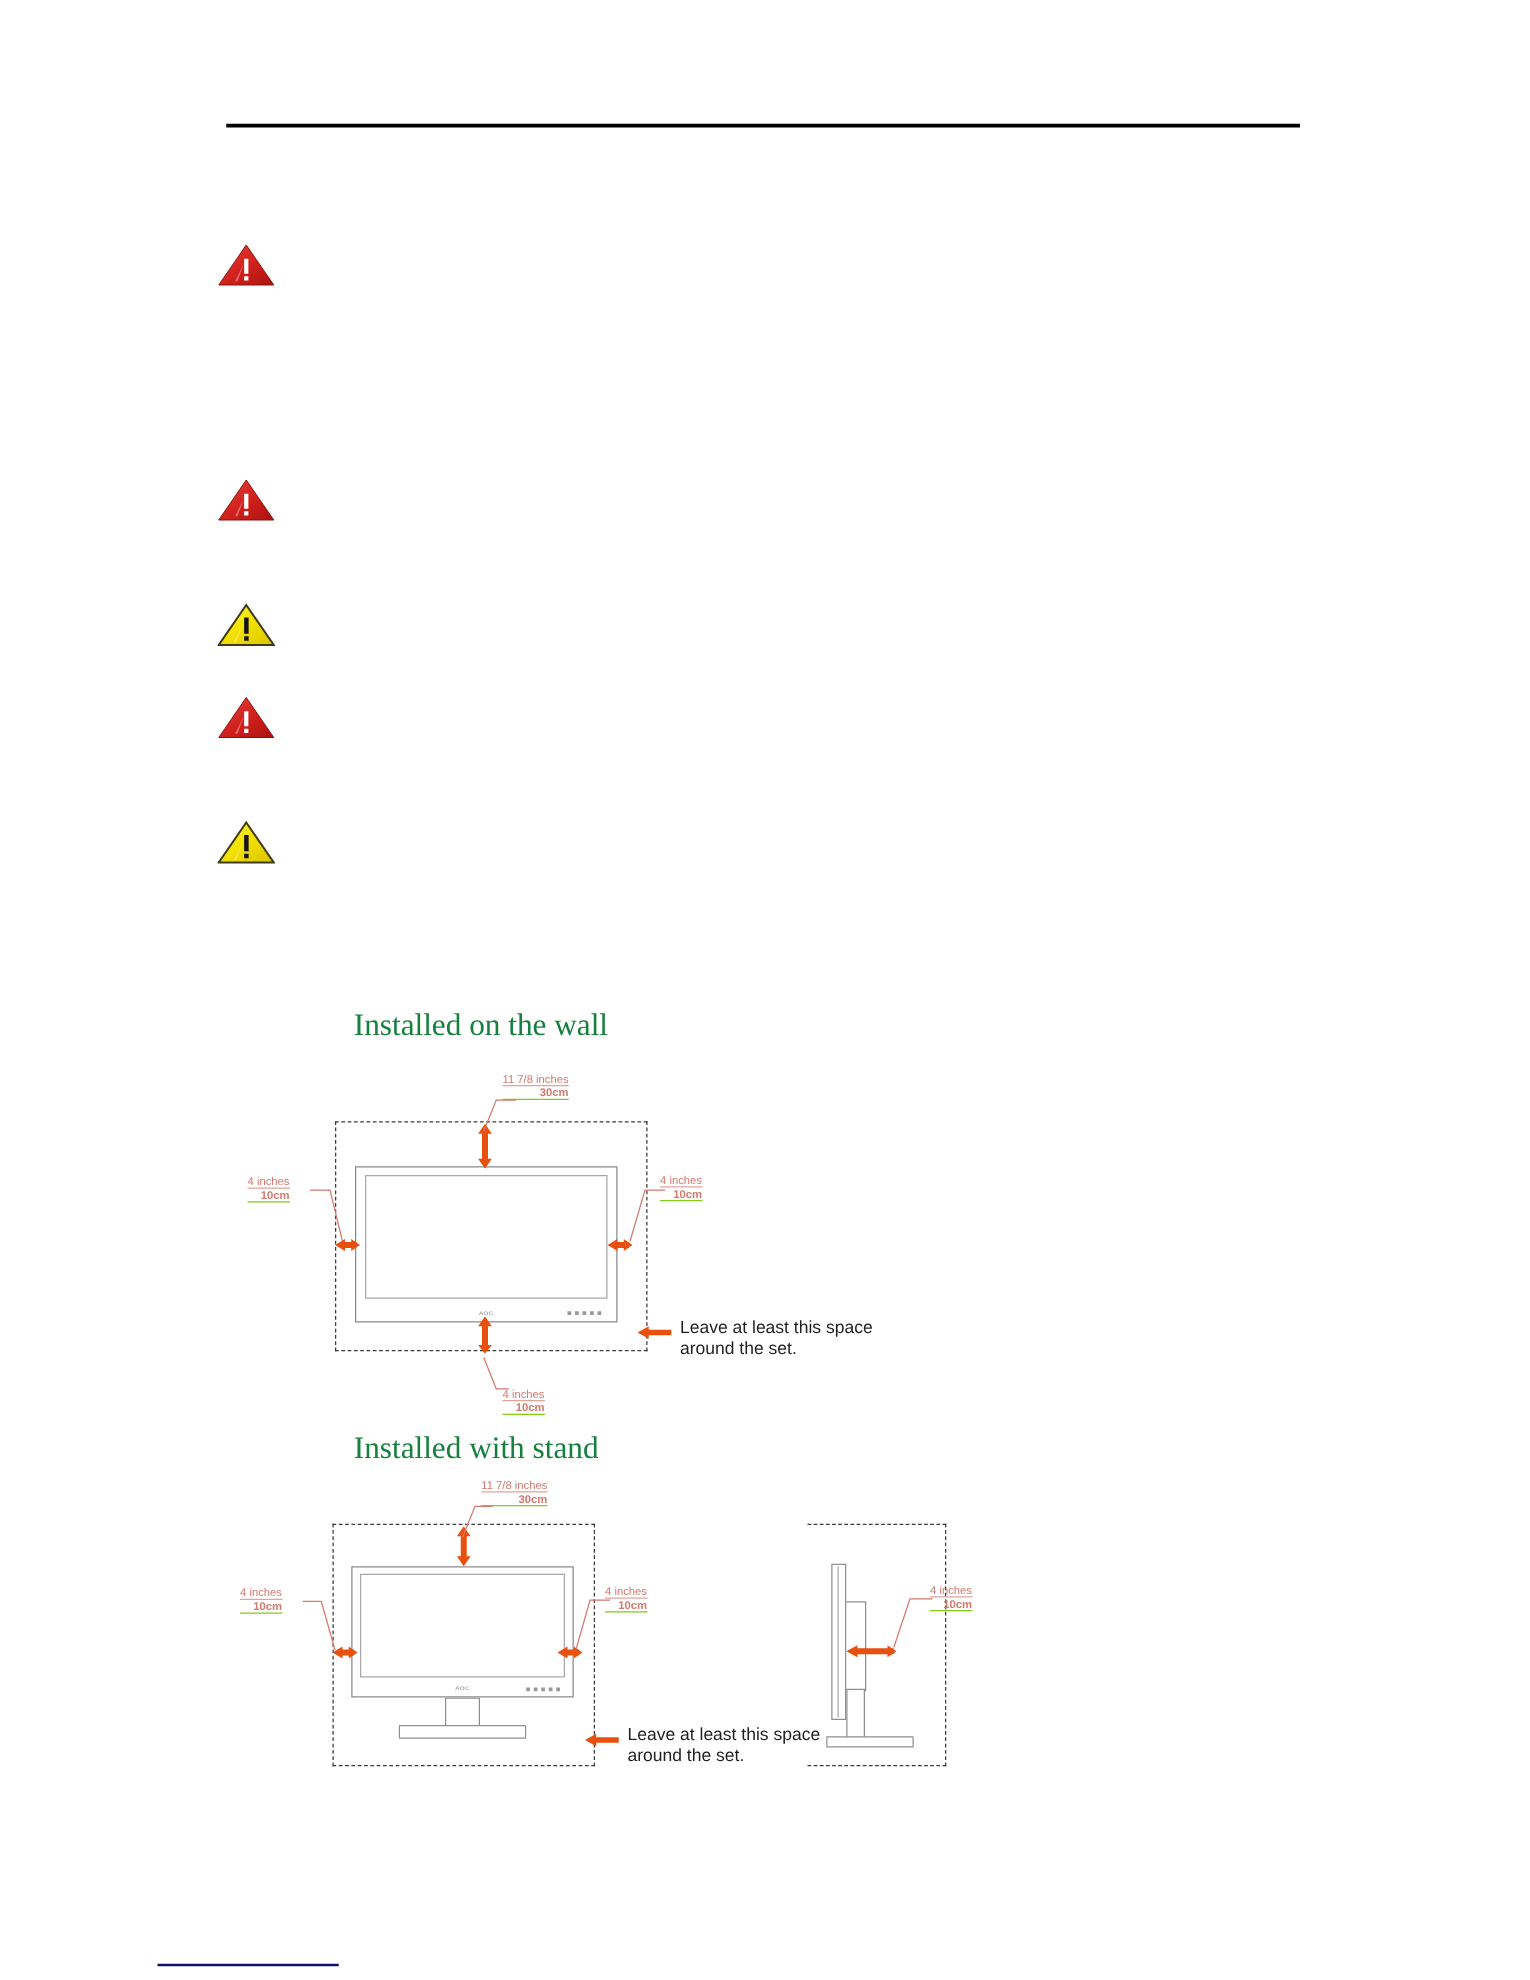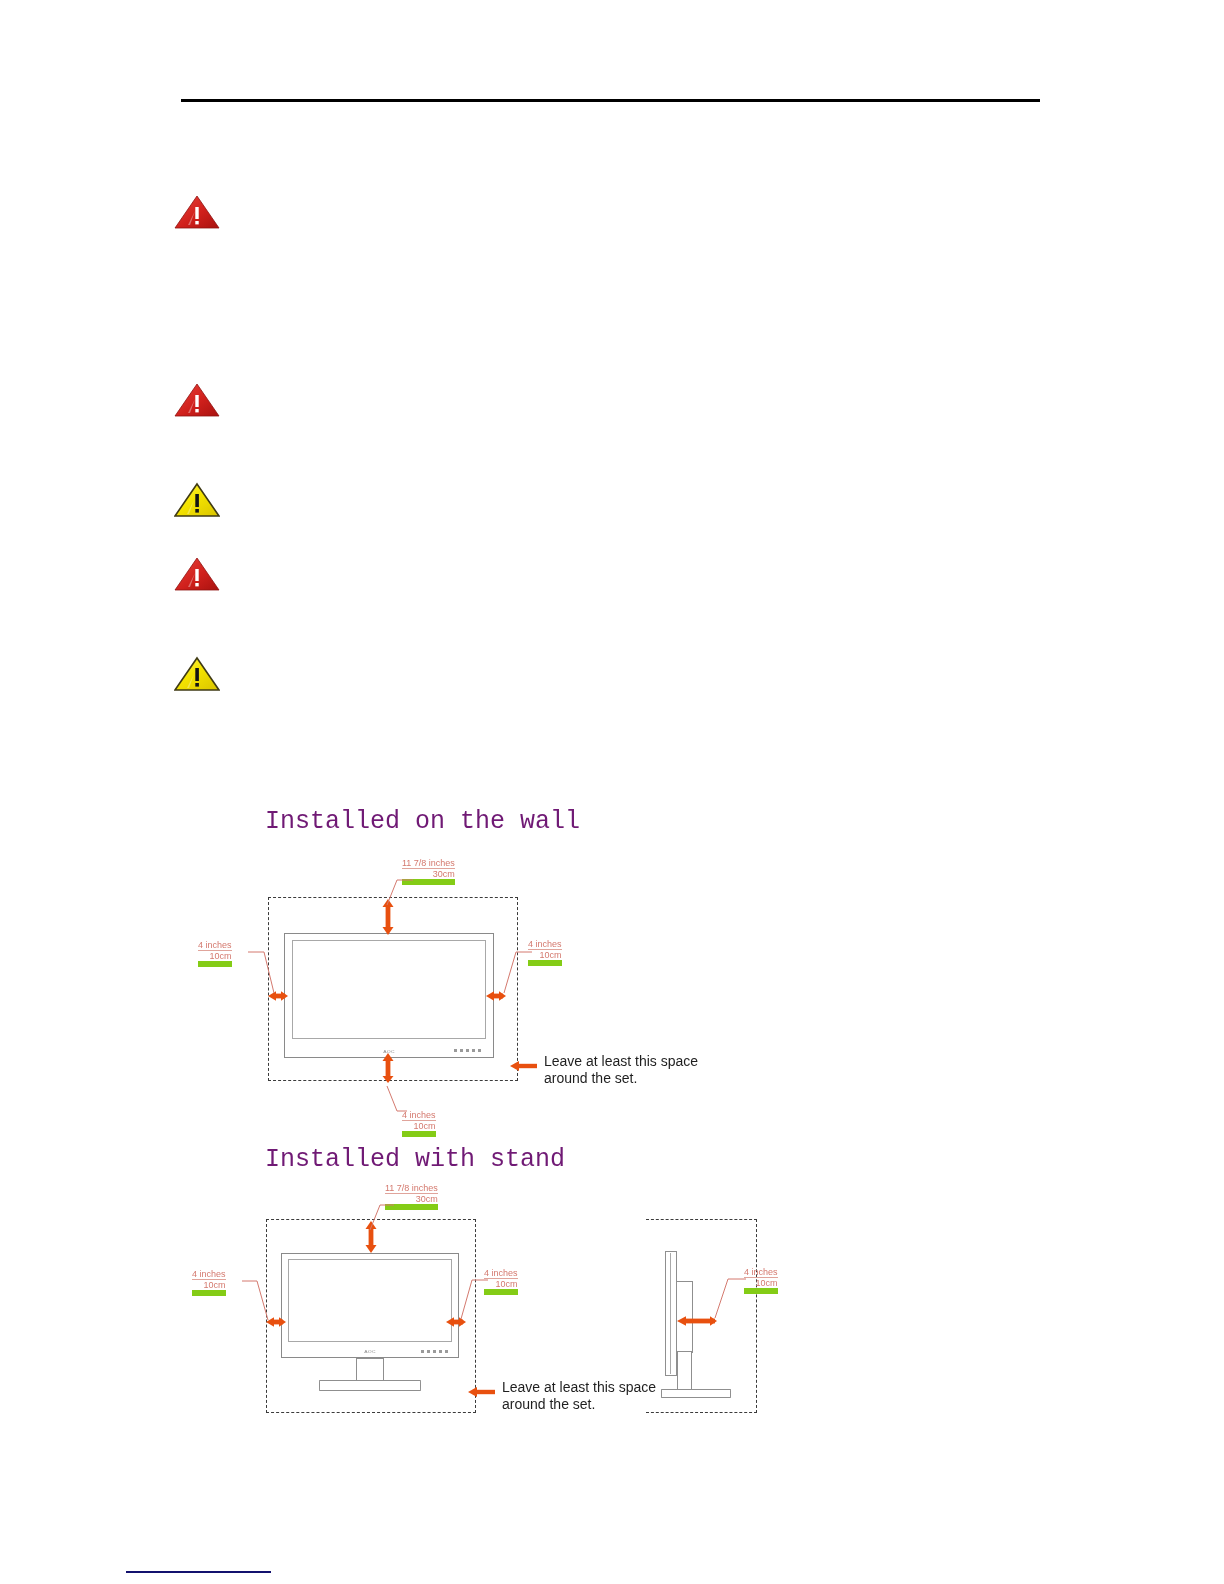--- a/index.html
+++ b/index.html
@@ -50,26 +50,27 @@
   .diagram-block {
     position: absolute;
     left: 180px;
     top: 795px;
     width: 860px;
     height: 650px;
   }
 
   .diagram-title {
     position: absolute;
-    font-family: Liberation Mono, monospace;
+    font-family: Liberation Serif, serif;
     font-size: 25px;
     font-weight: 400;
-    color: #701a75;
+    color: #15803d;
     letter-spacing: 0px;
     white-space: nowrap;
+    margin-left: 18px;
   }
   .title-wall  { left: 85px; top: 12px; }
   .title-stand { left: 85px; top: 350px; }
 
   
   .fig { position: absolute; }
 
   
   .dashed-box {
     position: absolute;
@@ -135,21 +136,21 @@
   .meas {
     position: absolute;
     color: #d4796e;
     font-size: 9px;
     line-height: 10px;
     white-space: nowrap;
     text-align: right;
     font-family: "Liberation Sans", sans-serif;
   }
   .meas .l1 { display: block; border-bottom: 1px solid #e0a49b; padding-bottom: 0px; }
-  .meas .l2 { display: block; border-bottom: 6px solid #84cc16; }
+  .meas .l2 { display: block; border-bottom: 1px solid #84cc16; font-weight: bold; }
 
   
   .leader { position: absolute; }
   .leader svg { display: block; }
 
   
   .note {
     position: absolute;
     font-size: 14px;
     line-height: 17px;

